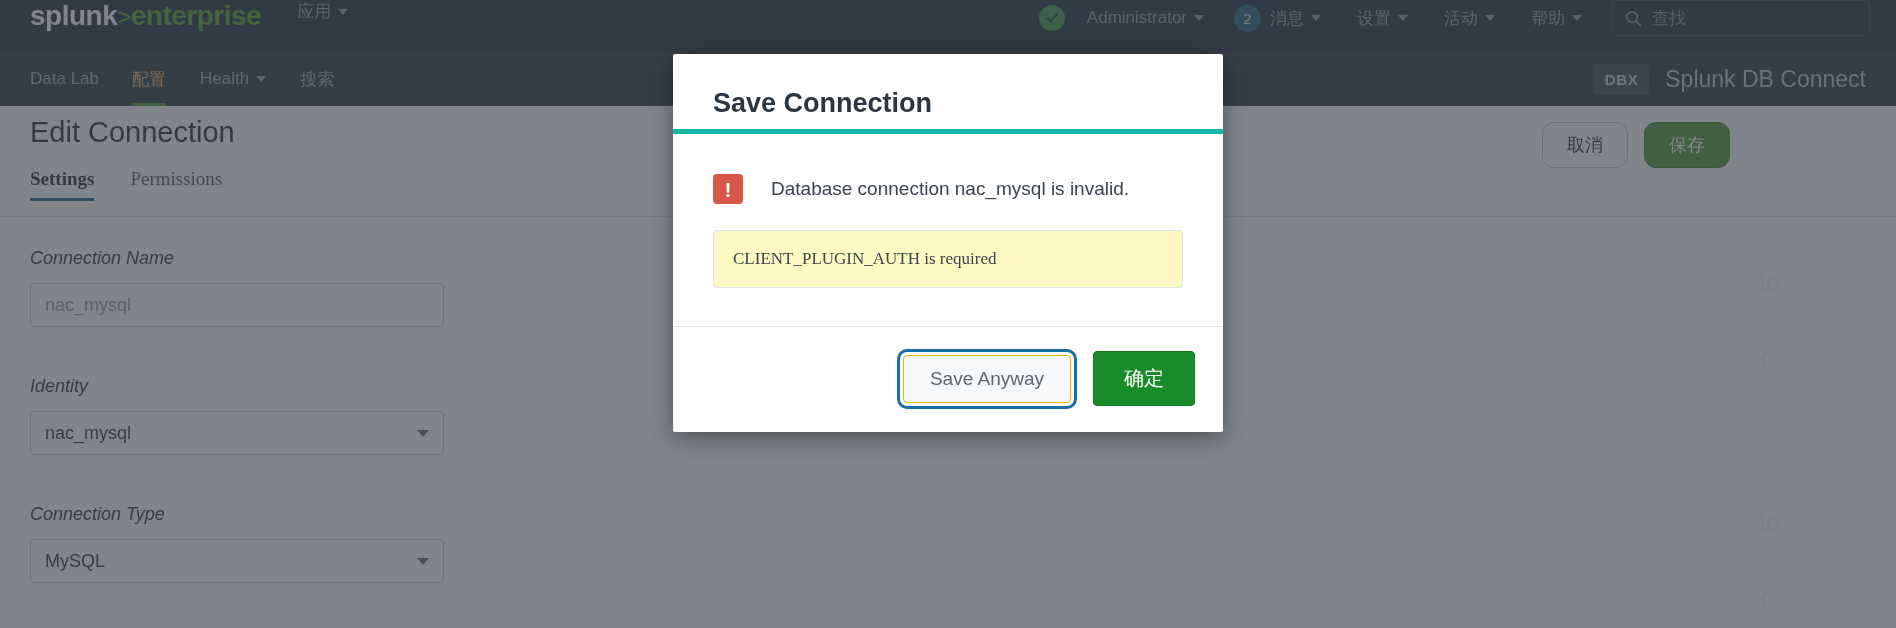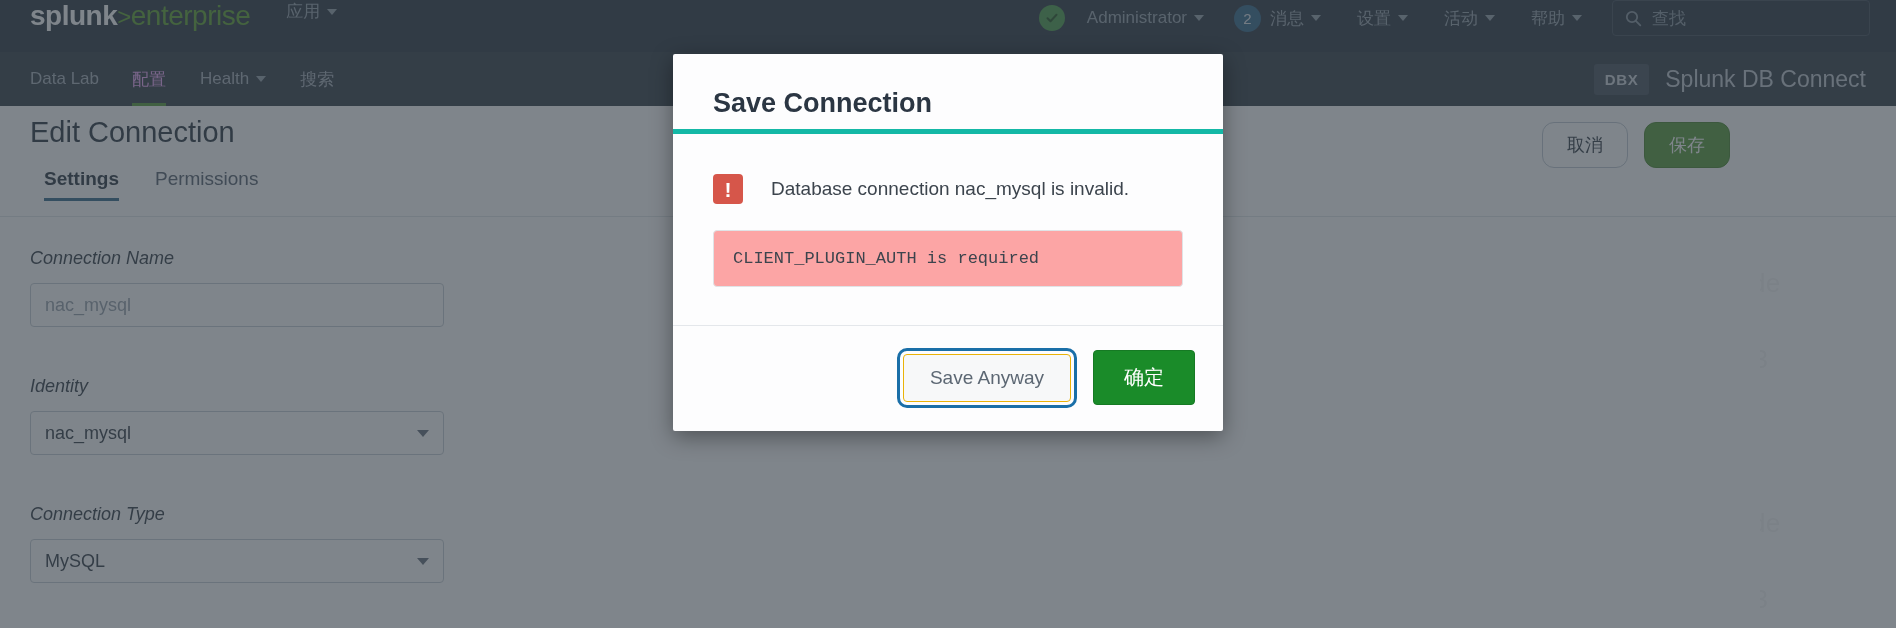--- a/index.html
+++ b/index.html
@@ -53,21 +53,21 @@
   .brand {
     display: flex;
     align-items: baseline;
     margin-left: 30px;
     font-size: 28px;
     font-weight: bold;
     letter-spacing: -0.5px;
   }
   .brand .b1 { color: #ffffff; }
   .brand .b2 { color: #65a637; font-weight: normal; font-size: 24px; }
-  .brand .b3 { color: #65a637; font-weight: normal; }
+  .brand .b3 { color: #65a637; font-weight: bold; }
 
   .topnav-item {
     color: #9aa5af;
     font-size: 17px;
     margin-left: 36px;
     display: flex;
     align-items: center;
     gap: 7px;
     cursor: pointer;
   }
@@ -130,21 +130,21 @@
   .appnav-item {
     color: #a9b2bb;
     font-size: 17px;
     margin-left: 34px;
     display: flex; align-items: center; gap: 7px;
     height: 54px;
     cursor: pointer;
   }
   .appnav-item:first-child { margin-left: 30px; }
   .appnav-item.active {
-    color: #f0abfc;
+    color: #fdba74;
     box-shadow: inset 0 -3px 0 0 #5c9e3f;
     margin-left: 33px;
   }
   .appbar-right {
     margin-left: auto;
     display: flex; align-items: center;
     margin-right: 30px;
     gap: 16px;
   }
   .dbx-badge {
@@ -192,23 +192,24 @@
     color: #3c444d;
   }
   .btn-save {
     background: #5c9e3f;
     border: 1px solid #4f8a36;
     color: #ffffff;
   }
 
   .tabs {
     position: absolute;
-    left: 44px; top: 62px;
+    left: 30px; top: 62px;
     display: flex;
     gap: 36px;
+    font-family: Liberation Serif, serif;
   }
   .tab {
     font-size: 19px;
     color: #5c6773;
     padding-bottom: 11px;
     cursor: pointer;
   }
   .tab.active {
     color: #333e48;
     font-weight: bold;
@@ -297,25 +298,25 @@
     font-weight: bold;
     display: flex; align-items: center; justify-content: center;
     line-height: 1;
   }
   .err-text {
     font-size: 19px;
     color: #3c444d;
   }
   .code-box {
     margin-top: 26px;
-    background: #fca5a5;
+    background: #fef9c3;
     border: 1px solid #e0e3e6;
     border-radius: 4px;
     padding: 18px 19px;
-    font-family: Liberation Mono, monospace;
+    font-family: Liberation Serif, serif;
     font-size: 17px;
     color: #3c444d;
   }
   .modal-footer {
     padding: 24px 28px 26px 28px;
     display: flex;
     justify-content: flex-end;
     align-items: center;
     gap: 22px;
   }

